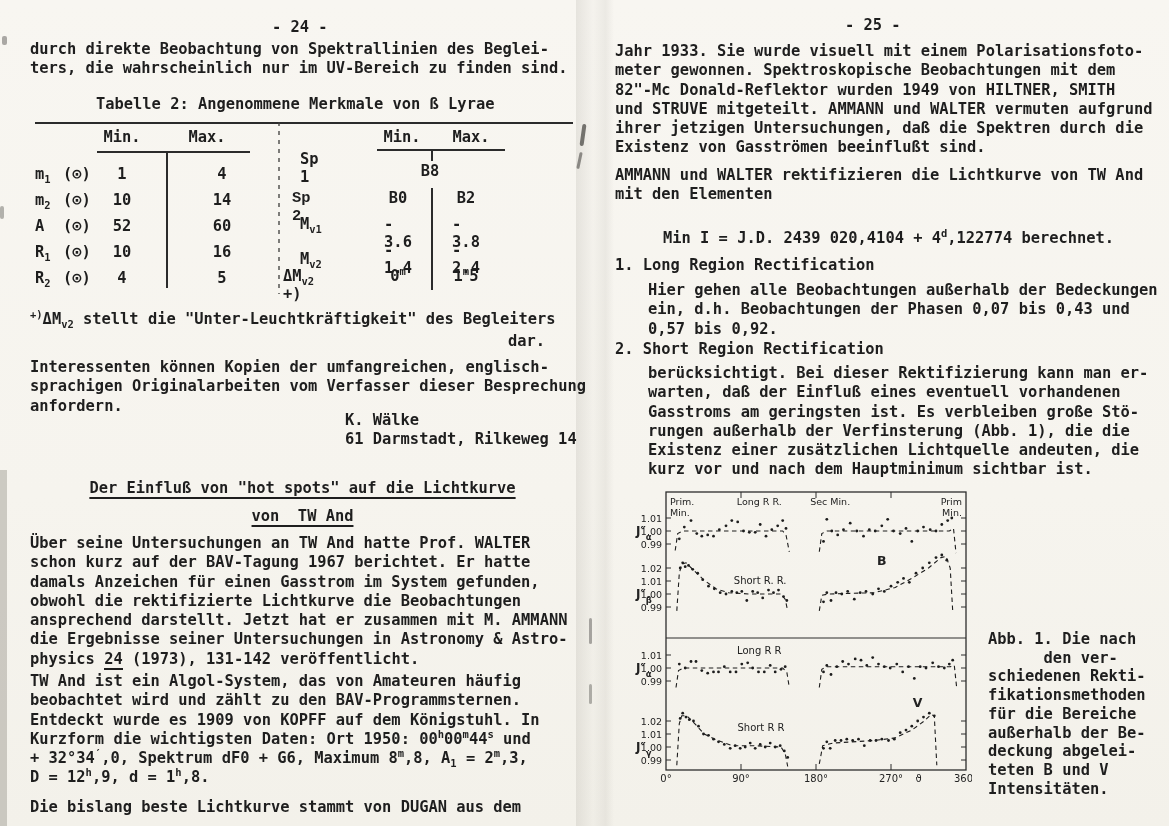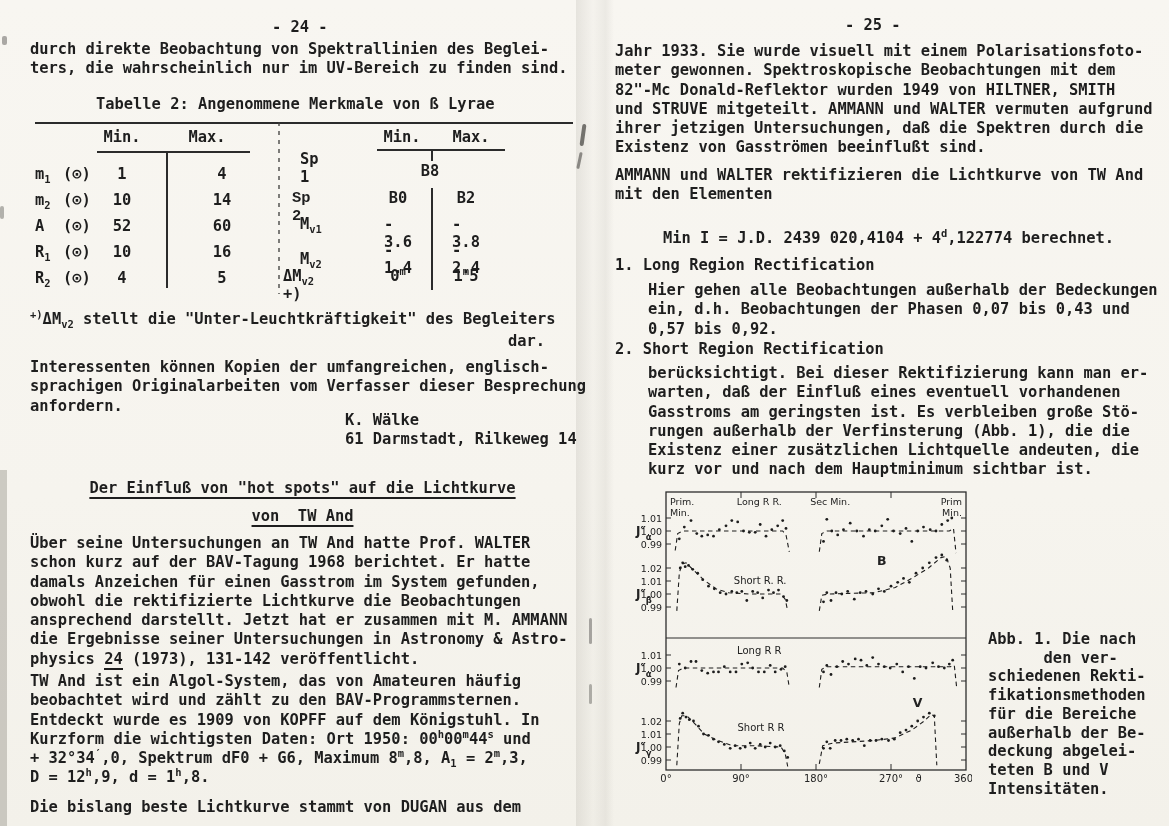--- a/index.html
+++ b/index.html
@@ -109,21 +109,21 @@
       <div class="tl">61 Darmstadt, Rilkeweg 14</div>
     </div>
 
   <div class="abs tw heading" style="left:0px;top:474px;width:605px;text-align:center">
       <div class="tl" style="line-height: 28px;">Der Einfluß von "hot spots" auf die Lichtkurve</div>
       <div class="tl" style="line-height: 28px;">von  TW And</div>
     </div>
 
   <div class="abs tw" style="left:30px;top:534px">
       <div class="tl">Über seine Untersuchungen an TW And hatte Prof. WALTER</div>
-      <div class="tl">schon kurz auf der BAV-Tagung 1968 berichtet. Er hatte</div>
+      <div class="tl">schon kurz auf der BAV-Tagung 1967 berichtet. Er hatte</div>
       <div class="tl">damals Anzeichen für einen Gasstrom im System gefunden,</div>
       <div class="tl">obwohl die rektifizierte Lichtkurve die Beobachtungen</div>
       <div class="tl">ansprechend darstellt. Jetzt hat er zusammen mit M. AMMANN</div>
       <div class="tl">die Ergebnisse seiner Untersuchungen in Astronomy &amp; Astro-</div>
       <div class="tl">physics <span class="u">24</span> (1973), 131-142 veröffentlicht.</div>
     </div>
 
   <div class="abs tw" style="left:30px;top:672px">
       <div class="tl">TW And ist ein Algol-System, das von Amateuren häufig</div>
       <div class="tl">beobachtet wird und zählt zu den BAV-Programmsternen.</div>

